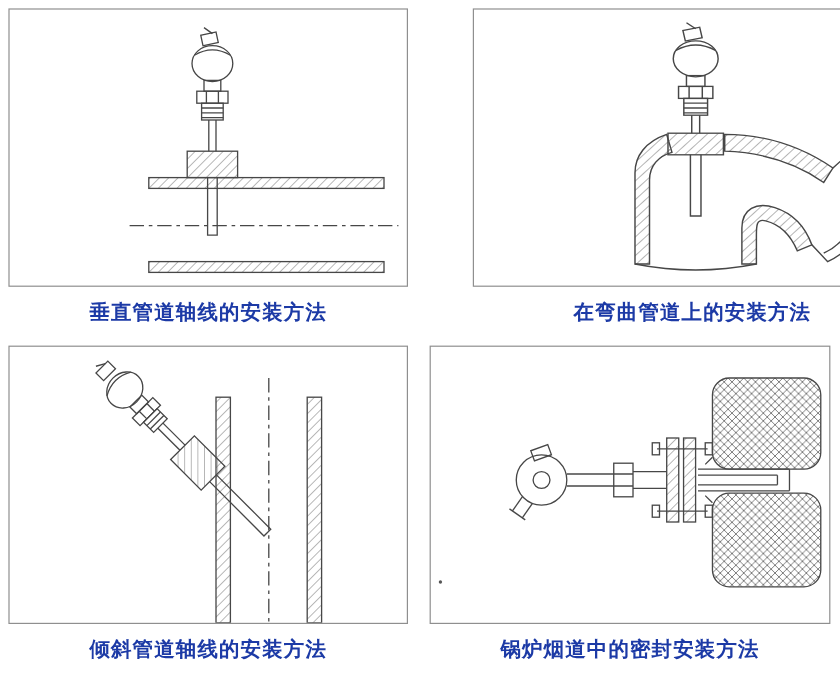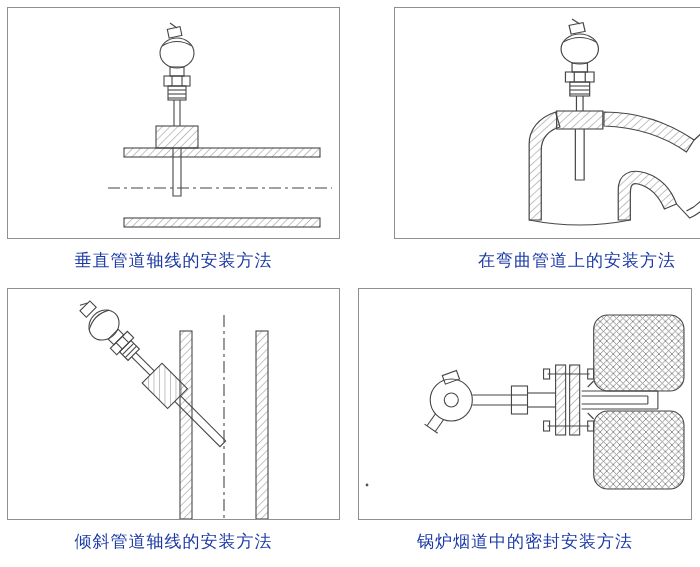--- a/index.html
+++ b/index.html
@@ -20,21 +20,21 @@
     border:1px solid #8f8f8f;
     box-sizing:border-box;
     background:#ffffff;
   }
   .frame svg{display:block;width:100%;height:100%;}
   .caption{
     margin:12px 0 0 0;
     text-align:center;
     color:#1c3aa6;
     font-size:17px;
-    font-weight:400;
+    font-weight:700;
     letter-spacing:1px;
     line-height:1.2;
   }
 </style>
 </head>
 <body>
 
 <div class="page">
 
   <figure class="panel" id="panel-1" style="margin:0">

